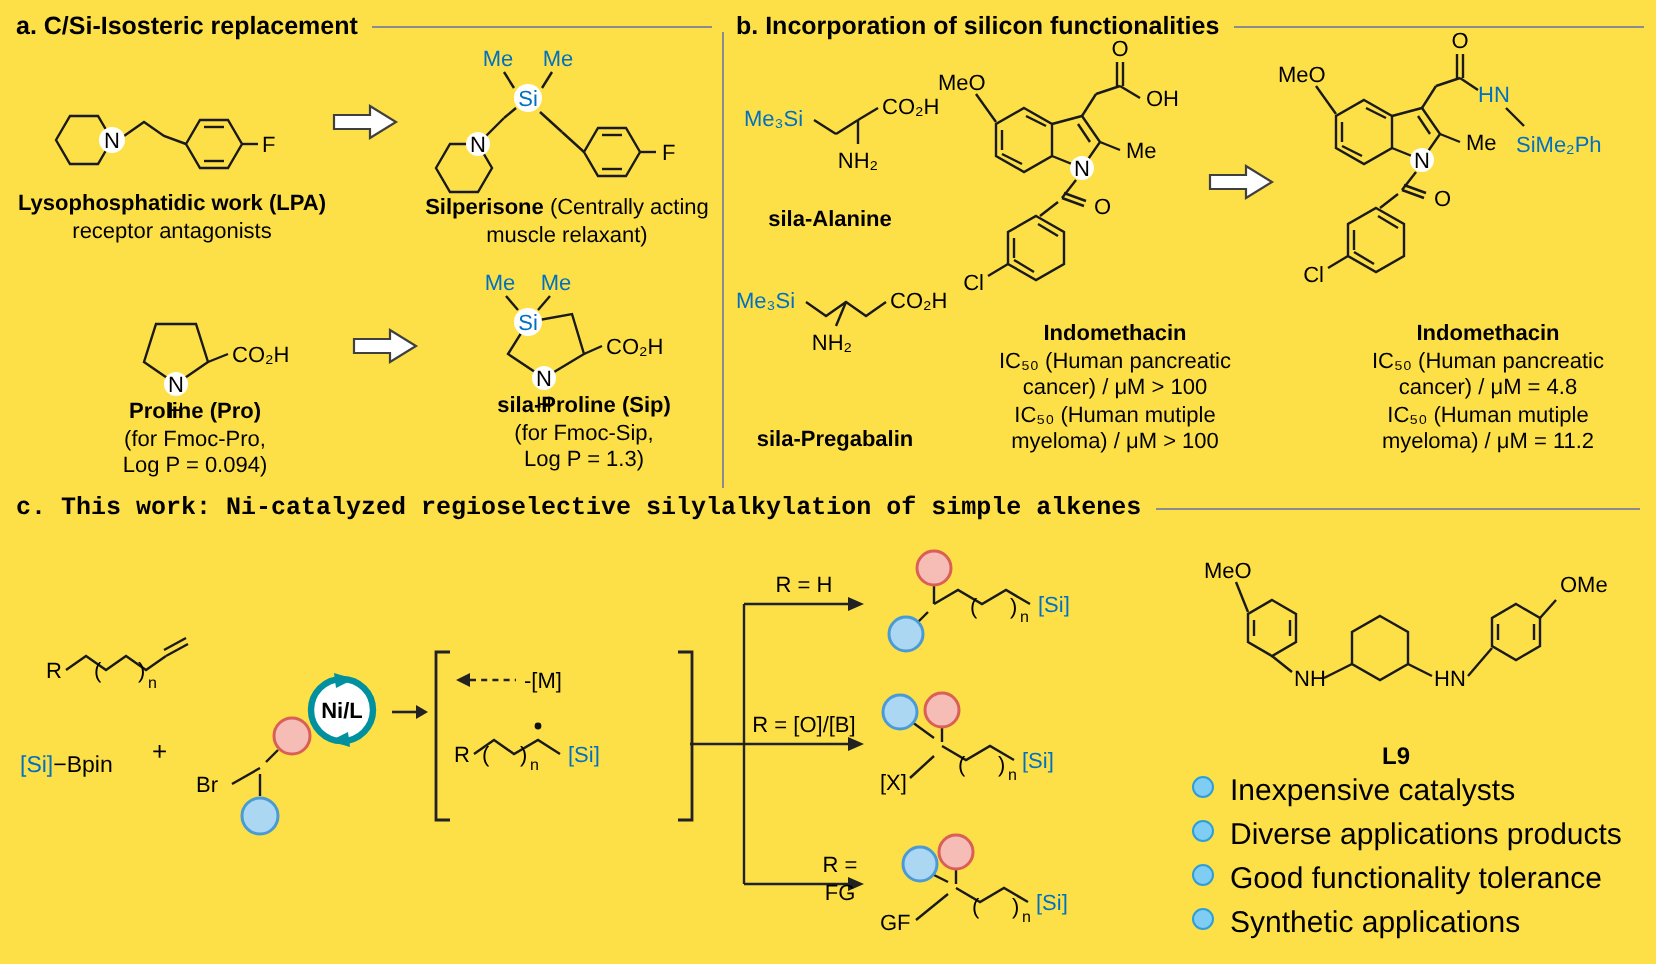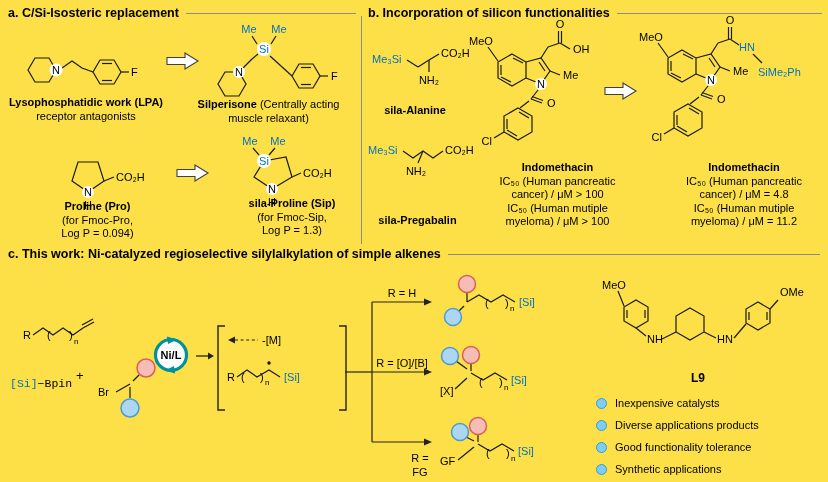--- a/index.html
+++ b/index.html
@@ -10,38 +10,38 @@
   .vline { position:absolute; width:1px; background:#8c8c8c; }
   .slabel { position:absolute; text-align:center; font-size:11px; line-height:13.5px; }
   .slabel b { font-weight:bold; }
   .txt { position:absolute; font-size:11px; }
   svg { position:absolute; overflow:visible; }
   svg text { font-family:"Liberation Sans","DejaVu Sans",sans-serif; font-size:11px; fill:#000; }
   .bl { fill:#0070C0; }
   .bond { stroke:#1a1a1a; stroke-width:1.2; fill:none; }
   .harrow { fill:#fff; stroke:#404040; stroke-width:1.1; }
   .sub { font-size:8px; }
-  .bullet-row { display:flex; align-items:flex-end; gap:8px; height:22px; font-size:11px; }
+  .bullet-row { display:flex; align-items:flex-start; gap:8px; height:22px; font-size:15px; }
   .bullet-dot { width:11px; height:11px; border-radius:50%; background:#7FCDF3; border:1.5px solid #2D9FD8; margin-top:1px; flex:0 0 auto; }
 </style>
 </head>
 <body>
 
 <div class="fig">
 
   <div class="ptitle" style="left:8px;top:6px;width:348px;">
     <span>a. C/Si-Isosteric replacement</span>
     <span class="rule"></span>
   </div>
   <div class="ptitle" style="left:368px;top:6px;width:454px;">
     <span>b. Incorporation of silicon functionalities</span>
     <span class="rule"></span>
   </div>
   <div class="vline" style="left:361px;top:16px;height:228px;"></div>
-  <div class="ptitle" style="left:8px;top:247px;width:812px;">
+  <div class="ptitle" style="left:8px;top:247px;width:812px;font-family:Liberation Mono, monospace;">
     <span>c. This work: Ni-catalyzed regioselective silylalkylation of simple alkenes</span>
     <span class="rule"></span>
   </div>
 
   <svg style="left:10px;top:28px;" width="160" height="78" viewBox="0 0 160 78">
     <g class="bond">
       <polygon points="18,42 25,30 39,30 46,42 39,54 25,54"></polygon>
       <polyline points="52,40 62,33 72,40 83,44"></polyline>
       <polygon points="83,44 90,32 104,32 111,44 104,56 90,56"></polygon>
       <line x1="92" y1="35.5" x2="102" y2="35.5"></line>
@@ -76,21 +76,21 @@
       <line x1="115" y1="56" x2="123" y2="56"></line>
     </g>
     <text x="44" y="13" text-anchor="middle" class="bl">Me</text>
     <text x="74" y="13" text-anchor="middle" class="bl">Me</text>
     <circle cx="59" cy="29" r="7" fill="#fff"></circle>
     <text x="59" y="33" text-anchor="middle" class="bl">Si</text>
     <circle cx="34" cy="52" r="6" fill="#fff"></circle>
     <text x="34" y="56" text-anchor="middle">N</text>
     <text x="126" y="60">F</text>
   </svg>
-  <div class="slabel" style="left:196px;top:98px;width:145px;text-align:center;">
+  <div class="slabel" style="left:211px;top:98px;width:145px;text-align:center;">
     <b>Silperisone</b>
     <span>(Centrally acting muscle relaxant)</span>
   </div>
 
   <svg style="left:58px;top:146px;" width="85" height="72" viewBox="0 0 85 72">
     <g class="bond">
       <polygon points="20,16 40,16 46,35 30,46 14,35"></polygon>
       <line x1="46" y1="35" x2="56" y2="31"></line>
     </g>
     <circle cx="30" cy="46" r="6" fill="#fff"></circle>
@@ -253,21 +253,21 @@
       <polyline points="13,37 23,30 33,37 43,30 53,37 63,30"></polyline>
       <line x1="63" y1="30" x2="74" y2="24"></line>
       <line x1="62" y1="27" x2="73" y2="21"></line>
     </g>
     <text x="3" y="41">R</text>
     <text x="27" y="41" font-size="12">(</text>
     <text x="49" y="41" font-size="12">)</text>
     <text x="54" y="46" class="sub">n</text>
   </svg>
 
-  <div class="txt" style="left:10px;top:377px;font-size:11.5px;font-family:Liberation Mono, monospace;">
+  <div class="txt" style="left:10px;top:377px;font-size:11.5px;">
     <span class="bl" style="color:#0070C0;">[Si]</span><span>−Bpin</span>
   </div>
   <div class="txt" style="left:76px;top:368px;font-size:13px;">+</div>
 
   <svg style="left:94px;top:350px;" width="80" height="82" viewBox="0 0 80 82">
     <g class="bond">
       <line x1="22" y1="42" x2="36" y2="34"></line>
       <line x1="39" y1="31" x2="45" y2="25"></line>
       <line x1="36" y1="37" x2="36" y2="48"></line>
     </g>
@@ -312,21 +312,21 @@
       <line x1="27" y1="17" x2="79" y2="17"></line>
       <line x1="27" y1="87" x2="79" y2="87"></line>
       <line x1="27" y1="157" x2="79" y2="157"></line>
     </g>
     <polygon points="79,13.5 87,17 79,20.5" fill="#222"></polygon>
     <polygon points="79,83.5 87,87 79,90.5" fill="#222"></polygon>
     <polygon points="79,153.5 87,157 79,160.5" fill="#222"></polygon>
   </svg>
   <div class="slabel" style="left:374px;top:287px;width:56px;">R = H</div>
   <div class="slabel" style="left:362px;top:357px;width:80px;">R = [O]/[B]</div>
-  <div class="slabel" style="left:371px;top:452px;width:62px;padding-left:36px;">R = FG</div>
+  <div class="slabel" style="left:371px;top:427px;width:62px;padding-left:36px;">R = FG</div>
 
   <svg style="left:445px;top:272px;" width="125" height="56" viewBox="0 0 125 56">
     <g class="bond">
       <line x1="22" y1="20.5" x2="22" y2="30"></line>
       <line x1="14" y1="39" x2="19" y2="34"></line>
       <polyline points="22,30 34,23 46,30 58,23 70,30"></polyline>
     </g>
     <circle cx="22" cy="12" r="8.5" fill="#F6BDB6" stroke="#D95F57" stroke-width="1.5"></circle>
     <circle cx="8" cy="45" r="8.5" fill="#ABD7F2" stroke="#4A9BD5" stroke-width="1.5"></circle>
     <text x="40" y="35" font-size="12">(</text>

